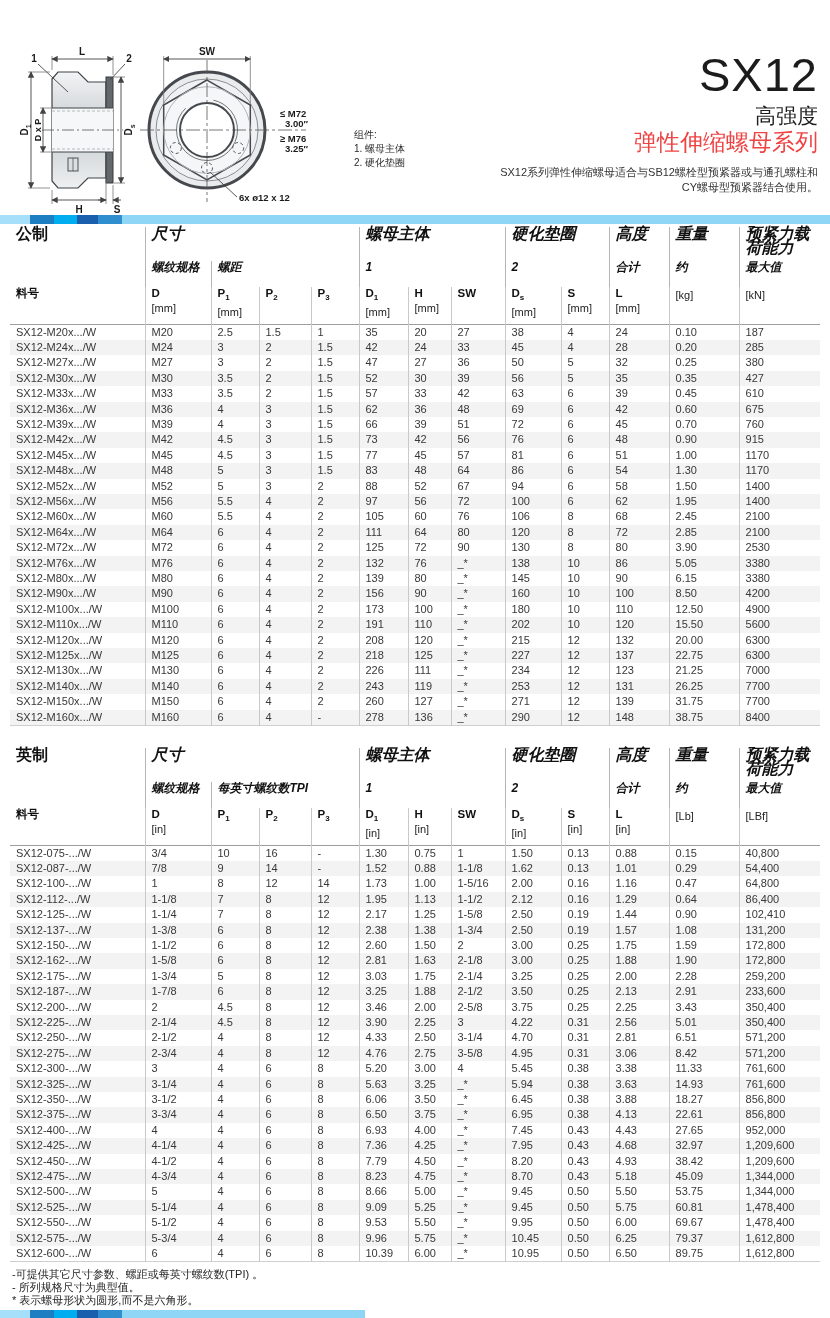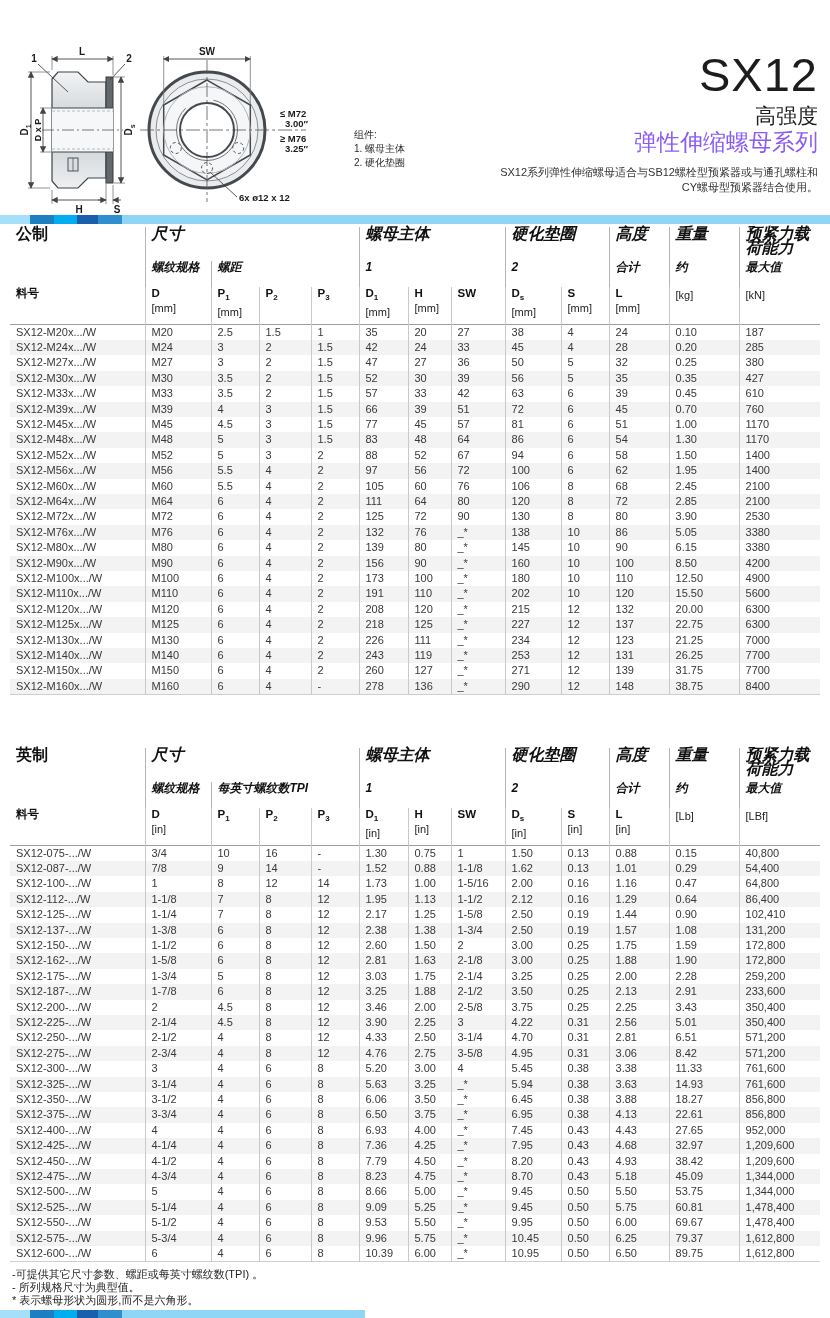--- a/index.html
+++ b/index.html
@@ -4,21 +4,21 @@
 <style>
   html,body{margin:0;padding:0;}
   body{
     width:830px;height:1318px;position:relative;overflow:hidden;background:#fff;
     font-family:"Liberation Sans","DejaVu Sans",sans-serif;color:#222;
   }
   
   .titleblock{position:absolute;top:50px;right:12px;text-align:right;}
   .series{font-size:47px;font-weight:300;line-height:50px;color:#1c1c1c;letter-spacing:1px;}
   .sub1{font-size:21px;line-height:25px;color:#1c1c1c;margin-top:3px;}
-  .sub2{font-size:23px;line-height:28px;color:#8b5cf6;}
+  .sub2{font-size:23px;line-height:28px;color:#ef4444;}
   .desc{font-size:11px;line-height:15px;color:#333;margin-top:9px;}
   
   .drawing-svg{position:absolute;left:12px;top:30px;}
   .dimlbl{font:bold 10px "Liberation Sans","DejaVu Sans",sans-serif;fill:#1a1a1a;}
   .dimsm{font:bold 9px "Liberation Sans","DejaVu Sans",sans-serif;fill:#1a1a1a;}
   .ann{font:bold 9.5px "Liberation Sans","DejaVu Sans",sans-serif;fill:#1a1a1a;}
   .components{position:absolute;left:330px;top:128px;font-size:10px;line-height:14px;color:#2b2b2b;margin-left:24px;}
   
   .cbar{position:absolute;display:flex;}
   .cbar div{height:100%;}
@@ -329,33 +329,63 @@
           <td class="bl">57</td>
           <td class="bl">33</td>
           <td class="bl">42</td>
           <td class="bl">63</td>
           <td class="bl">6</td>
           <td class="bl">39</td>
           <td class="bl">0.45</td>
           <td class="bl">610</td>
         </tr>
         <tr>
+          <td>SX12-M36x.../W</td>
+          <td class="bl">M36</td>
+          <td class="bl">4</td>
+          <td class="bl">3</td>
+          <td class="bl">1.5</td>
+          <td class="bl">62</td>
+          <td class="bl">36</td>
+          <td class="bl">48</td>
+          <td class="bl">69</td>
+          <td class="bl">6</td>
+          <td class="bl">42</td>
+          <td class="bl">0.60</td>
+          <td class="bl">675</td>
+        </tr>
+        <tr>
           <td>SX12-M39x.../W</td>
           <td class="bl">M39</td>
           <td class="bl">4</td>
           <td class="bl">3</td>
           <td class="bl">1.5</td>
           <td class="bl">66</td>
           <td class="bl">39</td>
           <td class="bl">51</td>
           <td class="bl">72</td>
           <td class="bl">6</td>
           <td class="bl">45</td>
           <td class="bl">0.70</td>
           <td class="bl">760</td>
+        </tr>
+        <tr>
+          <td>SX12-M42x.../W</td>
+          <td class="bl">M42</td>
+          <td class="bl">4.5</td>
+          <td class="bl">3</td>
+          <td class="bl">1.5</td>
+          <td class="bl">73</td>
+          <td class="bl">42</td>
+          <td class="bl">56</td>
+          <td class="bl">76</td>
+          <td class="bl">6</td>
+          <td class="bl">48</td>
+          <td class="bl">0.90</td>
+          <td class="bl">915</td>
         </tr>
         <tr>
           <td>SX12-M45x.../W</td>
           <td class="bl">M45</td>
           <td class="bl">4.5</td>
           <td class="bl">3</td>
           <td class="bl">1.5</td>
           <td class="bl">77</td>
           <td class="bl">45</td>
           <td class="bl">57</td>

